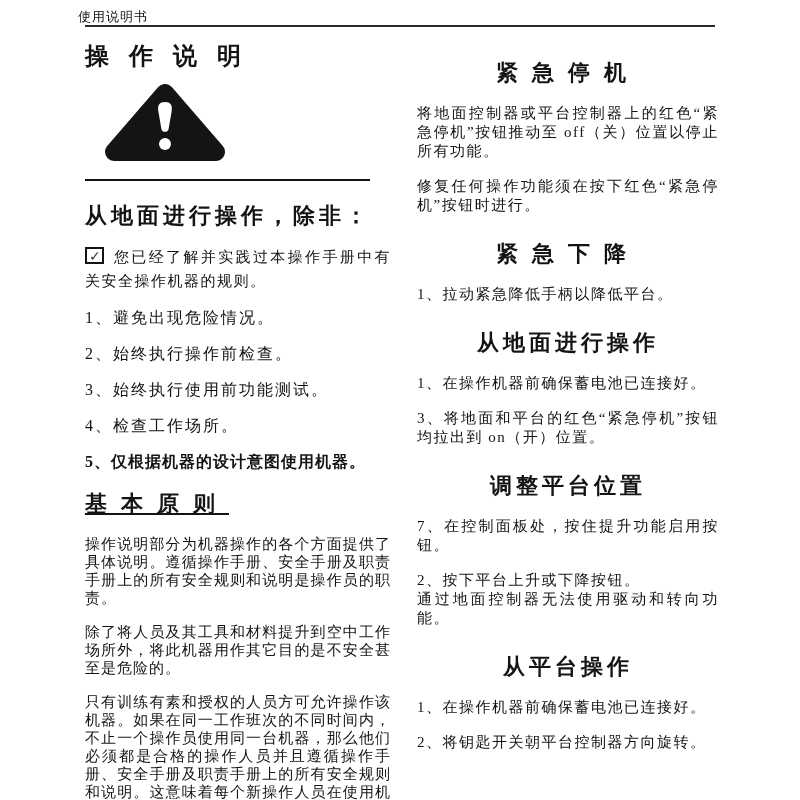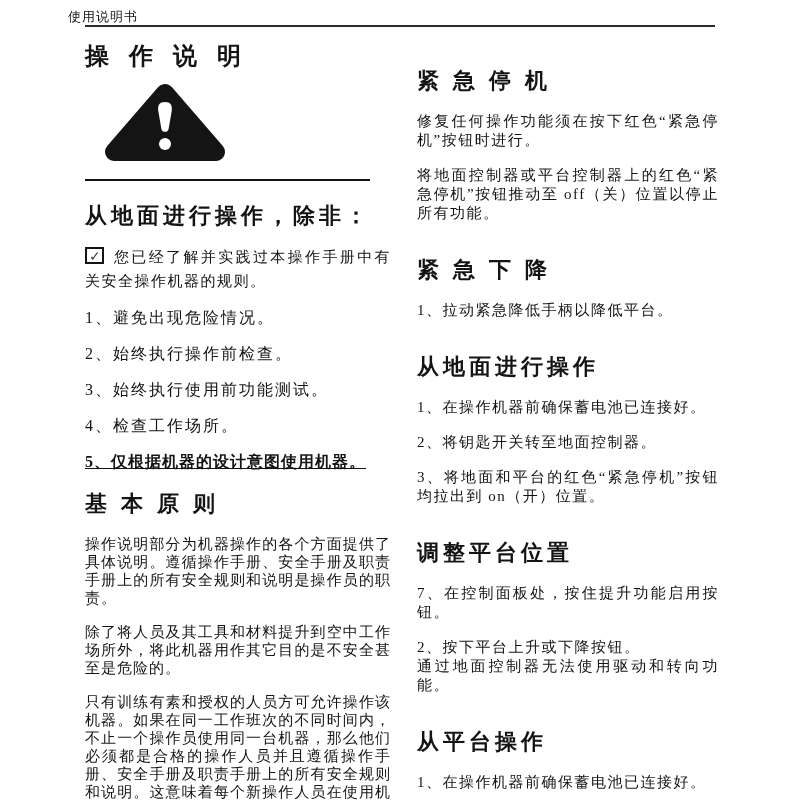--- a/index.html
+++ b/index.html
@@ -2,21 +2,21 @@
 <html><head>
 <meta charset="utf-8">
 <style>
   html,body{margin:0;padding:0;}
   body{
     width:800px;height:800px;position:relative;overflow:hidden;
     background:#ffffff;color:#141414;
     font-family:"Liberation Serif","DejaVu Serif",serif;
   }
   .header{
-    position:absolute;top:8px;left:68px;width:630px;
+    position:absolute;top:8px;left:78px;width:630px;
     display:flex;justify-content:space-between;
     font-size:13px;letter-spacing:1px;
   }
   .header-rule{
     position:absolute;top:25px;left:85px;width:630px;
     border-top:2px solid #2a2a2a;
   }
   .cols{
     position:absolute;top:34px;left:85px;width:634px;
     display:flex;gap:26px;
@@ -47,30 +47,30 @@
     margin-right:9px;vertical-align:-2px;
   }
   .cbx .tick{
     position:absolute;left:2px;top:-4px;
     font-size:14px;letter-spacing:0;color:#3a3a3a;
   }
   .li{
     margin:14px 0 0 0;font-size:16px;line-height:22px;
     letter-spacing:2px;text-align:justify;
   }
-  .li.bold{font-weight:bold;letter-spacing:1px;text-decoration:underline;}
+  .li.bold{font-weight:bold;letter-spacing:1px;}
   .para{
     margin:16px 0 0 0;font-size:15px;line-height:18px;
     letter-spacing:1px;text-align:justify;
   }
   .rp{
     margin:16px 0 0 0;font-size:15px;line-height:19px;
     letter-spacing:1.5px;text-align:justify;white-space:pre-line;
   }
-  .rh{margin-top:32px;}
+  .rh{margin-top:24px;text-align:center;}
 </style>
 </head>
 <body>
 
 <div class="header">
   <span>使用说明书</span>
 </div>
 <div class="header-rule"></div>
 
 <div class="cols">
@@ -91,39 +91,38 @@
     <h2>从地面进行操作，除非：</h2>
 
     <p class="chk"><span class="cbx"><span class="tick">✓</span></span><span>您已经了解并实践过本操作手册中有关安全操作机器的规则。</span></p>
 
     <p class="li">1、避免出现危险情况。</p>
     <p class="li">2、始终执行操作前检查。</p>
     <p class="li">3、始终执行使用前功能测试。</p>
     <p class="li">4、检查工作场所。</p>
     <p class="li bold">5、仅根据机器的设计意图使用机器。</p>
 
-    <h2 class="ls-wide" style="margin-top:16px;">基本原则</h2>
+    <h2 class="ls-wide" style="margin-top:16px;text-decoration:underline;">基本原则</h2>
 
     <p class="para">操作说明部分为机器操作的各个方面提供了具体说明。遵循操作手册、安全手册及职责手册上的所有安全规则和说明是操作员的职责。</p>
     <p class="para">除了将人员及其工具和材料提升到空中工作场所外，将此机器用作其它目的是不安全甚至是危险的。</p>
     <p class="para">只有训练有素和授权的人员方可允许操作该机器。如果在同一工作班次的不同时间内，不止一个操作员使用同一台机器，那么他们必须都是合格的操作人员并且遵循操作手册、安全手册及职责手册上的所有安全规则和说明。这意味着每个新操作人员在使用机器以前，都应该进行操作前检查、功能测试以及工作场所检查。</p>
   </section>
 
   <section class="col-right">
 
     <h2 class="rh ls-wide">紧急停机</h2>
+    <p class="rp">将地面控制器或平台控制器上的红色“紧急停机”按钮推动至 off（关）位置以停止所有功能。</p>
     <p class="rp">修复任何操作功能须在按下红色“紧急停机”按钮时进行。</p>
-    <p class="rp">将地面控制器或平台控制器上的红色“紧急停机”按钮推动至 off（关）位置以停止所有功能。</p>
 
     <h2 class="rh ls-wide">紧急下降</h2>
     <p class="rp">1、拉动紧急降低手柄以降低平台。</p>
 
     <h2 class="rh">从地面进行操作</h2>
     <p class="rp">1、在操作机器前确保蓄电池已连接好。</p>
-    <p class="rp">2、将钥匙开关转至地面控制器。</p>
     <p class="rp">3、将地面和平台的红色“紧急停机”按钮均拉出到 on（开）位置。</p>
 
     <h2 class="rh">调整平台位置</h2>
     <p class="rp">7、在控制面板处，按住提升功能启用按钮。</p>
     <p class="rp">2、按下平台上升或下降按钮。
 通过地面控制器无法使用驱动和转向功能。</p>
 
     <h2 class="rh">从平台操作</h2>
     <p class="rp">1、在操作机器前确保蓄电池已连接好。</p>
     <p class="rp">2、将钥匙开关朝平台控制器方向旋转。</p>

